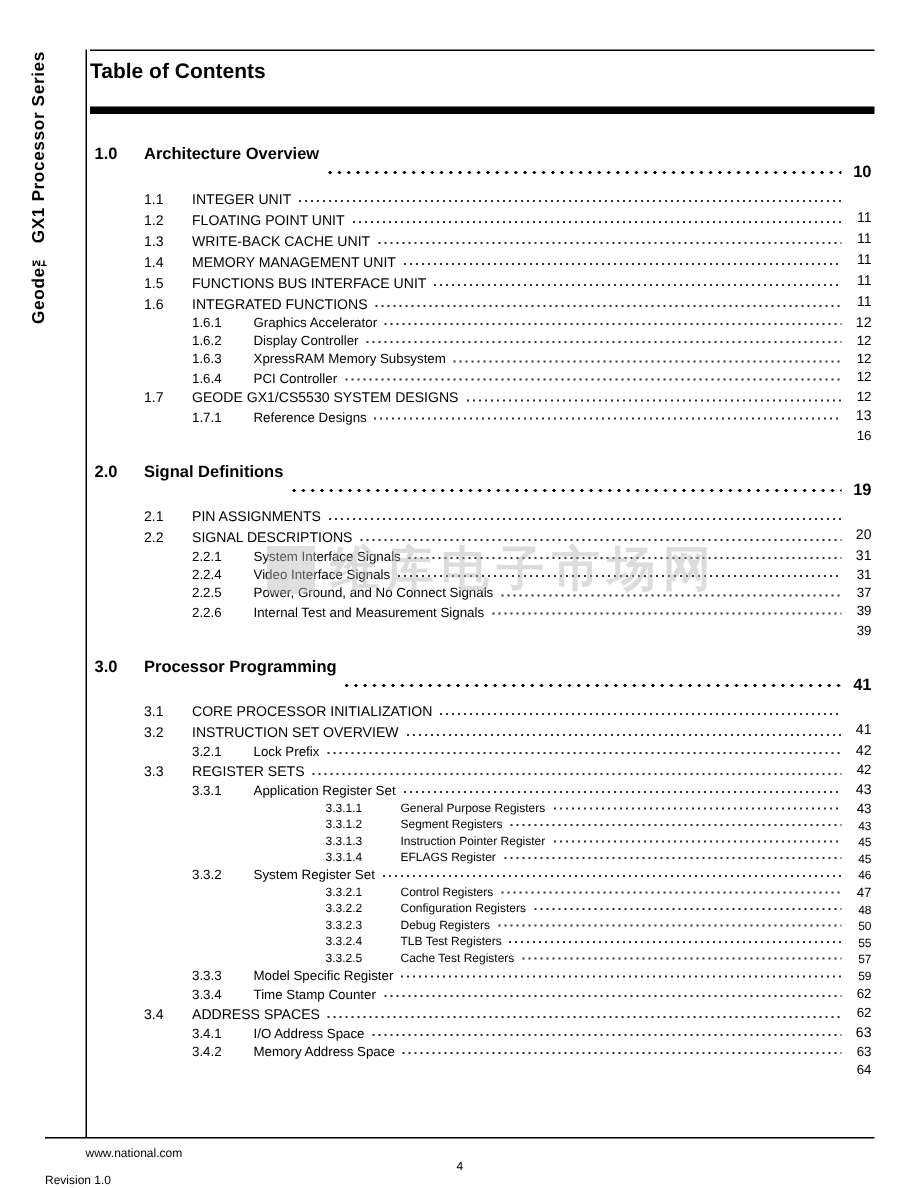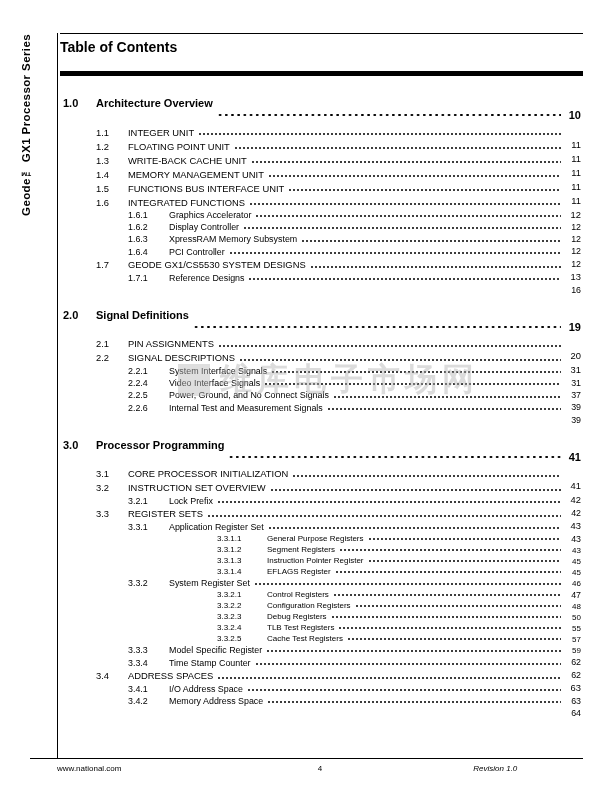--- a/index.html
+++ b/index.html
@@ -109,24 +109,25 @@
   }
 
   
   .footer {
     position:absolute;
     left:30px; right:28px; top:758px;
     border-top:1px solid #000;
     display:flex;
     font-size:8px;
     padding-top:5px;
+    flex-direction:column;
   }
   .footer .f-left  { flex:1; text-align:left; padding-left:27px; }
   .footer .f-center{ flex:1; text-align:center; }
-  .footer .f-right { flex:1; text-align:center;font-style:italic; }
+  .footer .f-right { flex:1; text-align:left; }
 </style>
 </head>
 <body>
 
 <div class="sidebar-title">Geode™ GX1 Processor Series</div>
 <div class="vrule"></div>
 
 <div class="header">
   <div class="header-title">Table of Contents</div>
   <div class="thickbar"></div>

